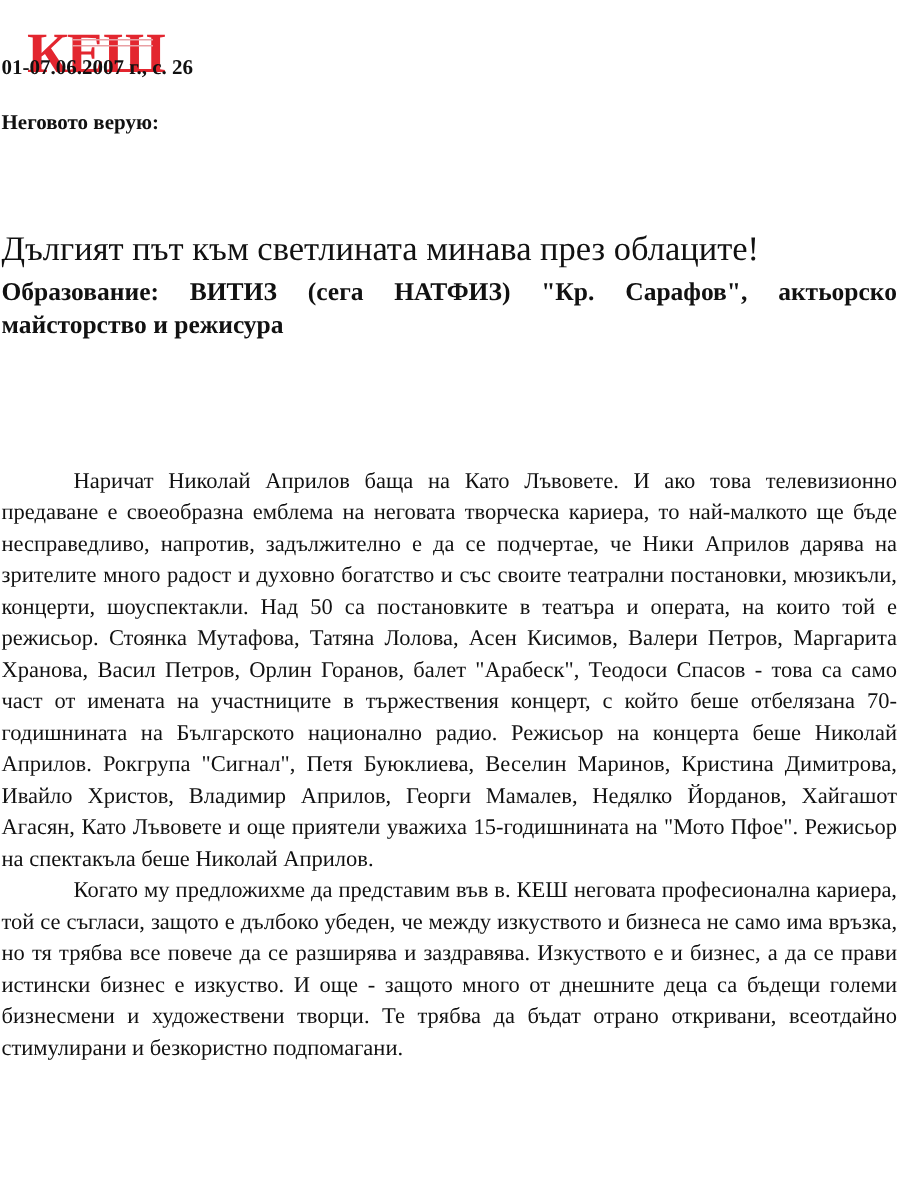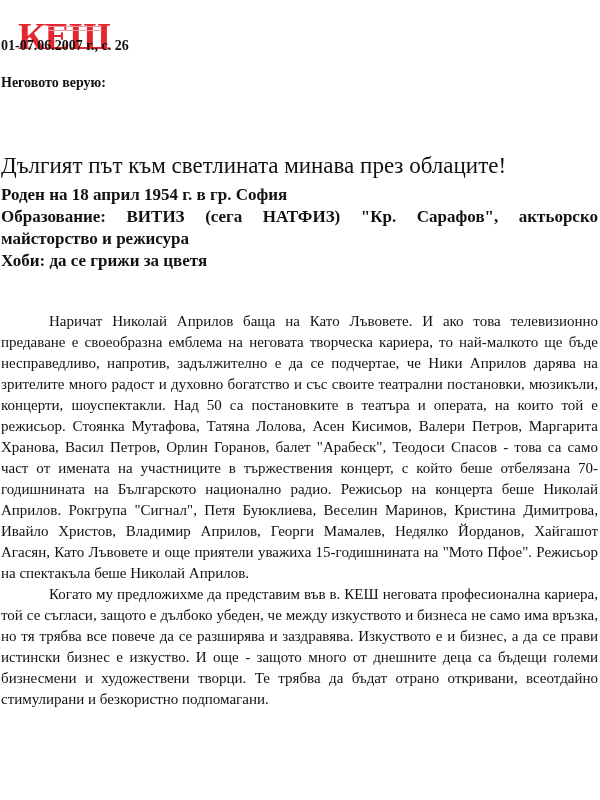--- a/index.html
+++ b/index.html
@@ -23,21 +23,19 @@
   <span class="logo-sub"></span>
 </div>
 
 <div class="dateline">01-07.06.2007 г., с. 26</div>
 
 <div class="kicker">Неговото верую:</div>
 
 <div class="headline">Дългият път към светлината минава през облаците!</div>
 
 <div class="bio">
-  <p>Роден на 18 април 1954 г. в гр. София</p>
   <p>Образование: ВИТИЗ (сега НАТФИЗ) "Кр. Сарафов", актьорско майсторство и режисура</p>
-  <p>Хоби: да се грижи за цветя</p>
 </div>
 
 <div class="article">
   <p>Наричат Николай Априлов баща на Като Лъвовете. И ако това телевизионно предаване е своеобразна емблема на неговата творческа кариера, то най-малкото ще бъде несправедливо, напротив, задължително е да се подчертае, че Ники Априлов дарява на зрителите много радост и духовно богатство и със своите театрални постановки, мюзикъли, концерти, шоуспектакли. Над 50 са постановките в театъра и операта, на които той е режисьор. Стоянка Мутафова, Татяна Лолова, Асен Кисимов, Валери Петров, Маргарита Хранова, Васил Петров, Орлин Горанов, балет "Арабеск", Теодоси Спасов - това са само част от имената на участниците в тържествения концерт, с който беше отбелязана 70-годишнината на Българското национално радио. Режисьор на концерта беше Николай Априлов. Рокгрупа "Сигнал", Петя Буюклиева, Веселин Маринов, Кристина Димитрова, Ивайло Христов, Владимир Априлов, Георги Мамалев, Недялко Йорданов, Хайгашот Агасян, Като Лъвовете и още приятели уважиха 15-годишнината на "Мото Пфое". Режисьор на спектакъла беше Николай Априлов.</p>
   <p>Когато му предложихме да представим във в. КЕШ неговата професионална кариера, той се съгласи, защото е дълбоко убеден, че между изкуството и бизнеса не само има връзка, но тя трябва все повече да се разширява и заздравява. Изкуството е и бизнес, а да се прави истински бизнес е изкуство. И още - защото много от днешните деца са бъдещи големи бизнесмени и художествени творци. Те трябва да бъдат отрано откривани, всеотдайно стимулирани и безкористно подпомагани.</p>
 </div>
 
 </body></html>

